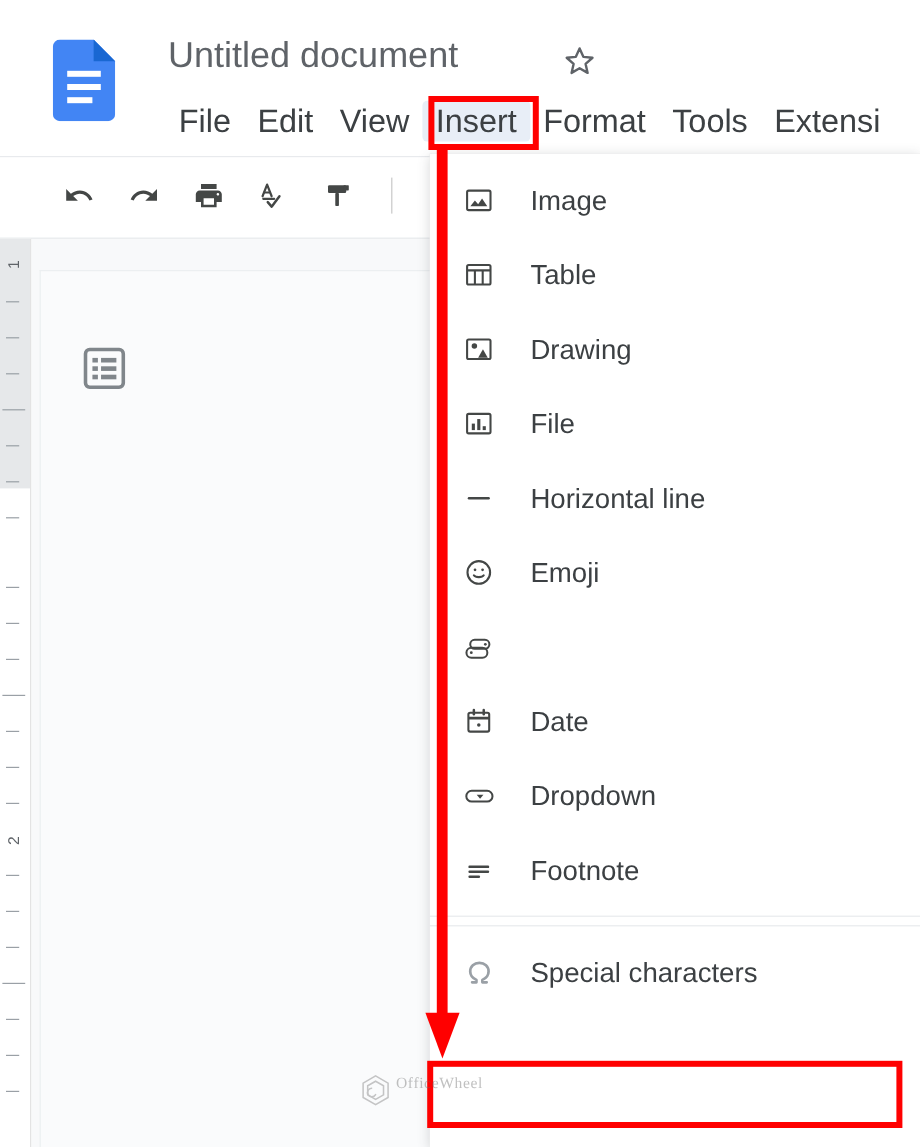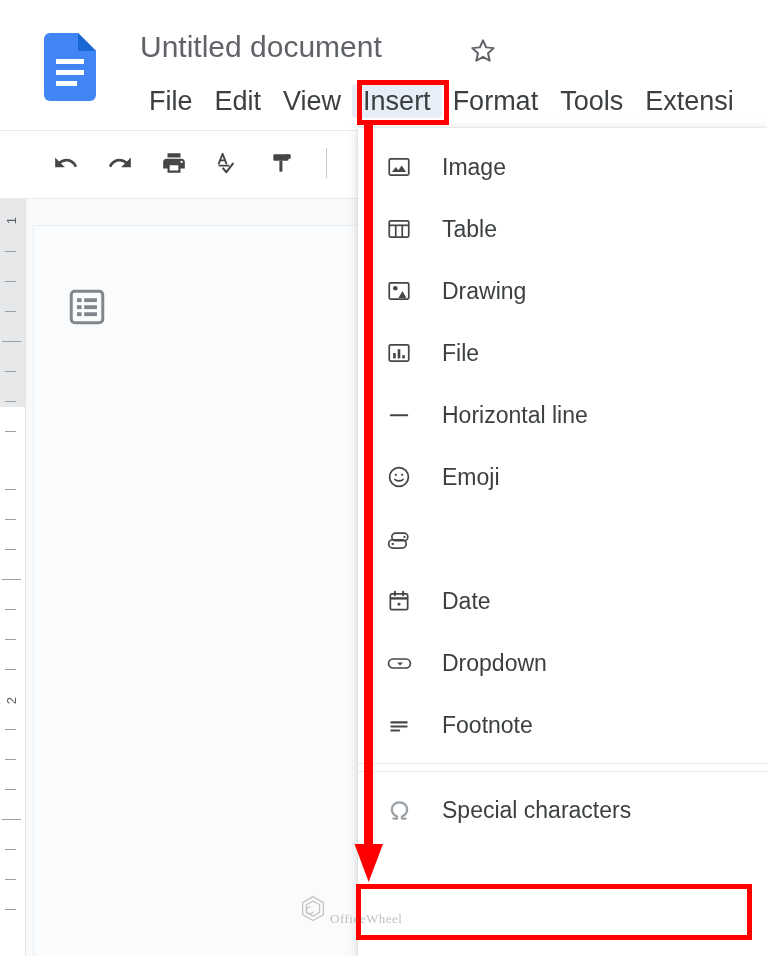--- a/index.html
+++ b/index.html
@@ -253,21 +253,21 @@
     z-index: 42;
     pointer-events: none;
   }
 
   
   .watermark {
     position: absolute;
     left: 300px;
     top: 895px;
     display: flex;
-    align-items: flex-end;
+    align-items: flex-start;
     gap: 4px;
     opacity: 0.42;
     z-index: 46;
     pointer-events: none;
   }
   .watermark .wm-text {
     font-family: "Liberation Serif", serif;
     font-size: 13px;
     color: #6b6b6b;
     letter-spacing: 0.5px;

